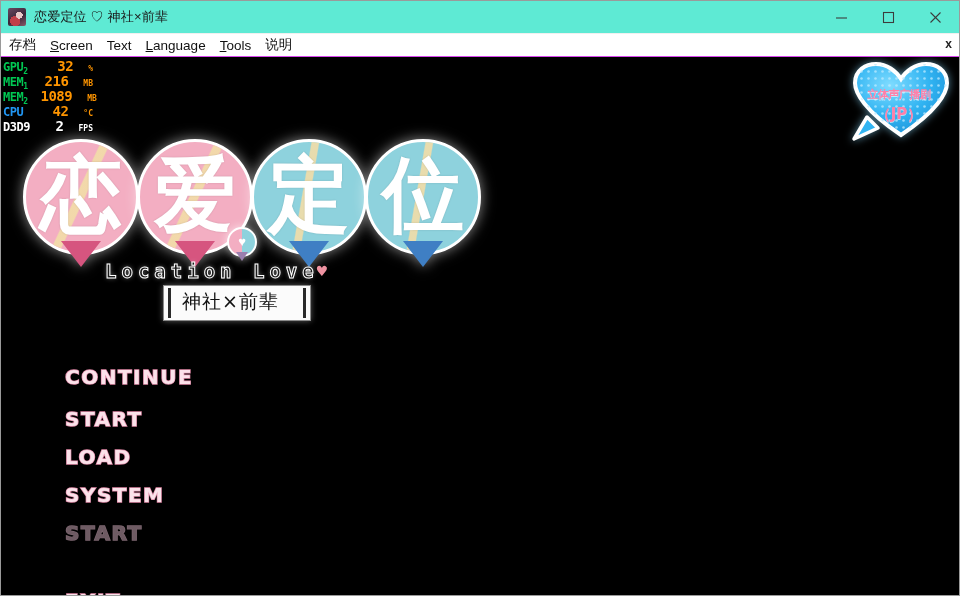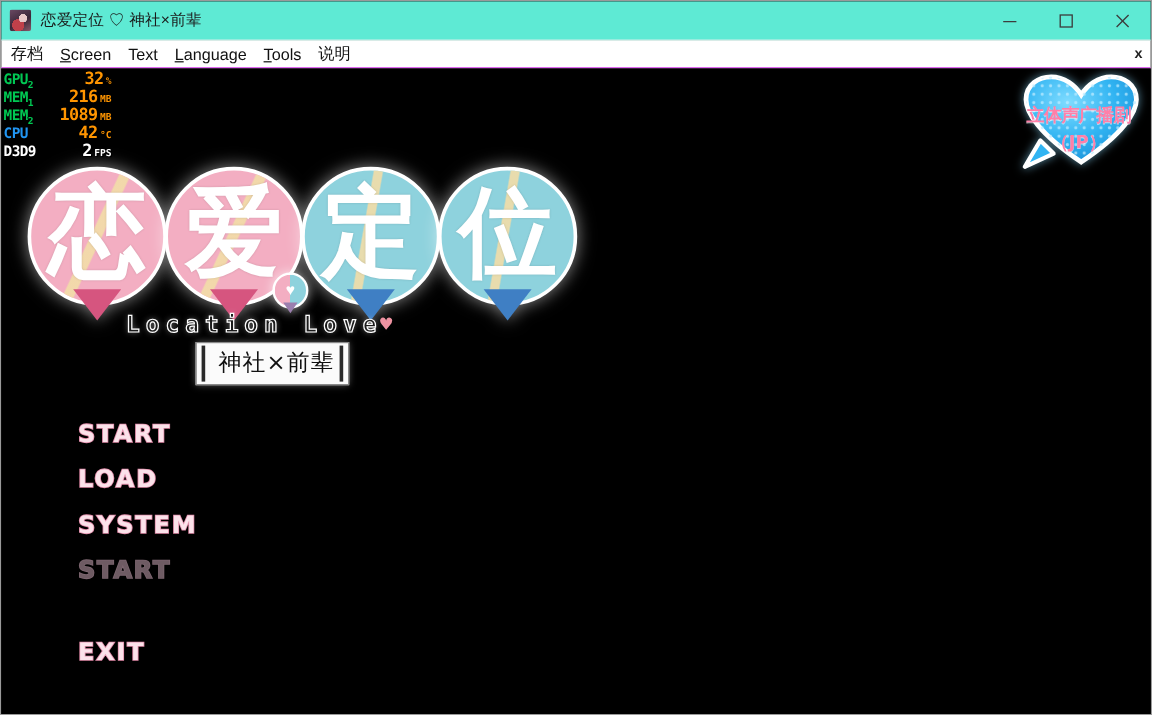--- a/index.html
+++ b/index.html
@@ -86,20 +86,21 @@
     z-index: 40;
     font-family: "DejaVu Sans Mono", monospace;
     font-weight: bold;
     line-height: 1;
     pointer-events: none;
   }
   .stat-row {
     display: flex; align-items: baseline;
     height: 15px;
     white-space: nowrap;
+    gap: 13px;
   }
   .stat-label {
     font-size: 12px;
     letter-spacing: -0.5px;
     text-shadow: 1px 1px 0 #000, -1px 0 0 #000, 0 -1px 0 #000;
   }
   .stat-label .sub { font-size: 8px; vertical-align: sub; }
   .stat-val {
     font-size: 14px;
     color: #ff9500;
@@ -237,21 +238,21 @@
     box-shadow: 0 0 6px rgba(255,255,255,.35);
     padding: 2px 4px;
     display: flex; align-items: stretch;
   }
   #tagbox .bar { width: 3px; background: #2a2a2a; }
   #tagbox .txt {
     font-family: "DejaVu Sans", sans-serif;
     font-size: 19px;
     color: #111;
     letter-spacing: 1px;
-    padding: 1px 4px 3px 11px;
+    padding: 1px 24px 3px 11px;
     white-space: nowrap;
   }
 
   
   #mainmenu {
     position: absolute;
     left: 64px; top: 272px;
     z-index: 20;
   }
   .mi {
@@ -279,21 +280,21 @@
   }
   #drama svg { display: block; filter: drop-shadow(0 0 4px rgba(140,220,255,.6)); }
   #drama .dtxt {
     position: absolute;
     left: 0; right: 4px; top: 26px;
     text-align: center;
     pointer-events: none;
   }
   #drama .l1 {
     font-family: Liberation Mono, monospace;
-    font-size: 15px; font-weight: bold;
+    font-size: 11px; font-weight: bold;
     color: #ff7fa8; letter-spacing: -.5px;
     text-shadow: 0 1px 0 rgba(255,255,255,.6);
   }
   #drama .l2 {
     font-family: "DejaVu Sans", sans-serif;
     font-size: 15px; font-weight: bold;
     color: #ff7fa8; margin-top: 3px;
     text-shadow: 0 1px 0 rgba(255,255,255,.6);
   }
 </style>
@@ -407,20 +408,21 @@
       <span id="subtitle-heart">♥</span>
     </div>
 
     <div id="tagbox">
       <div class="bar"></div>
       <div class="txt">神社×前辈</div>
       <div class="bar"></div>
     </div>
 
     <div id="mainmenu">
+      <div class="mi" style="margin-top:38px">CONTINUE</div>
       <div class="mi" style="margin-top:22px">START</div>
       <div class="mi" style="margin-top:18px">LOAD</div>
       <div class="mi" style="margin-top:18px">SYSTEM</div>
       <div class="mi dim" style="margin-top:18px">START</div>
       <div class="mi" style="margin-top:48px">EXIT</div>
     </div>
 
     <div id="drama">
       <svg width="100" height="82" viewBox="0 0 100 82">
         <defs>

